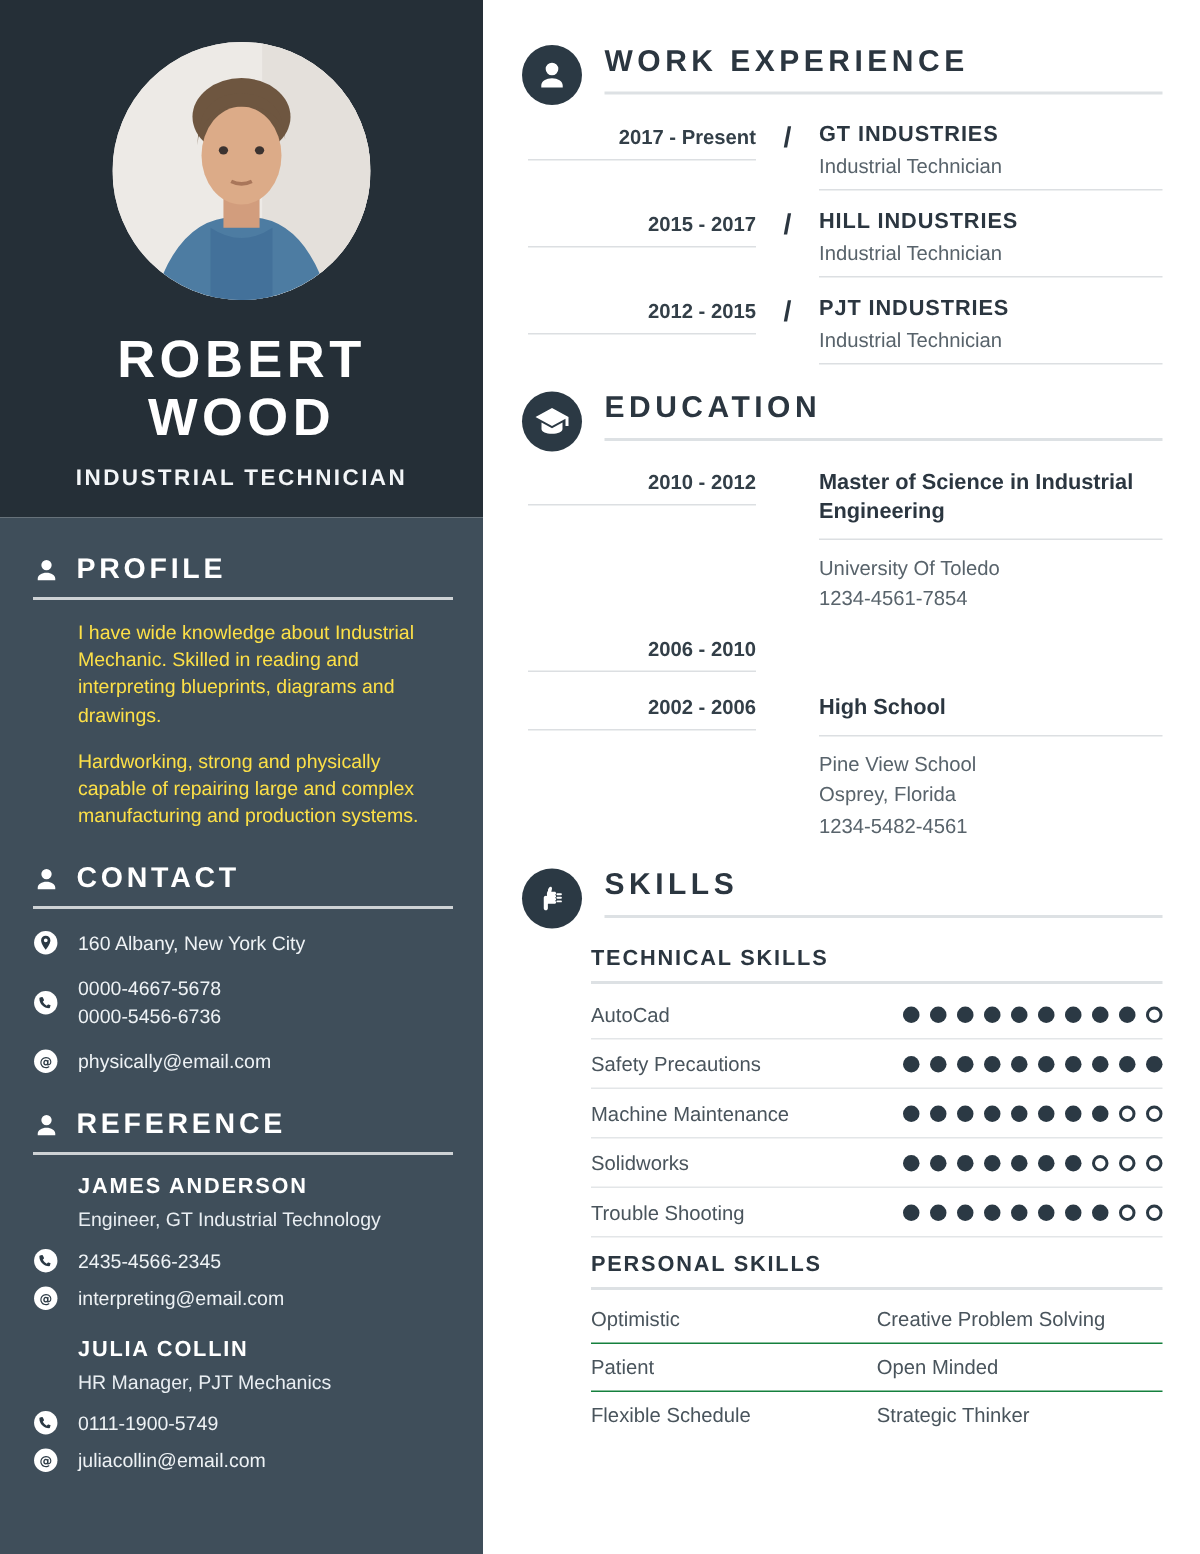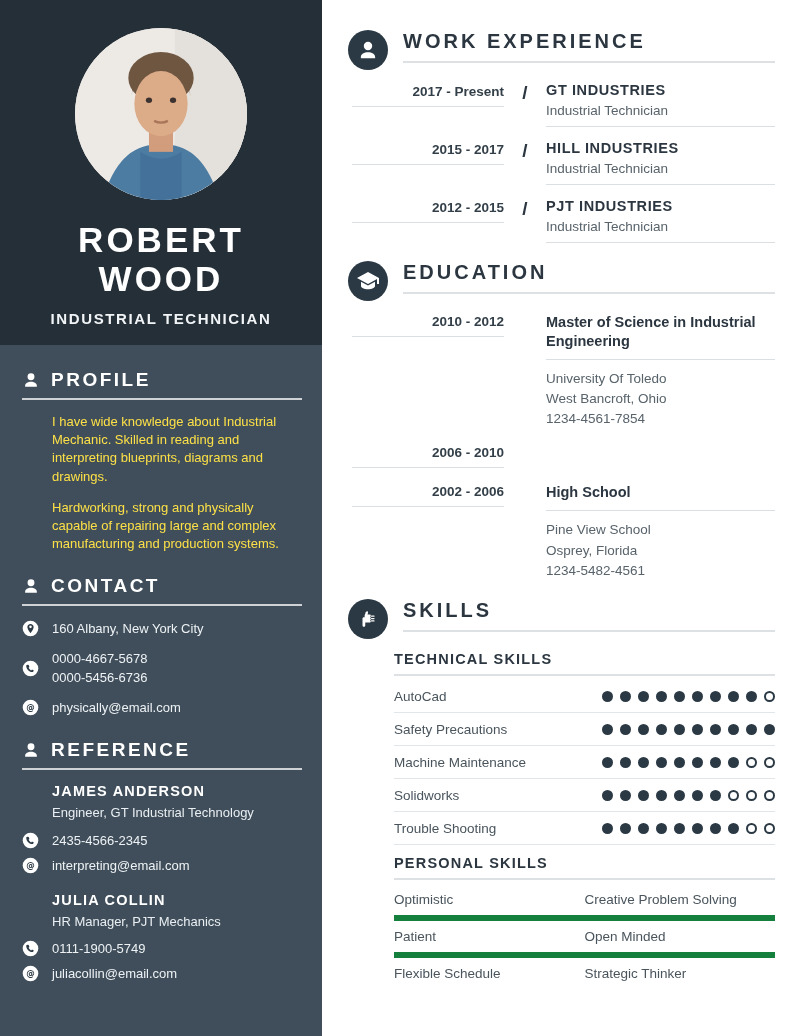--- a/index.html
+++ b/index.html
@@ -53,21 +53,21 @@
   .e-line { font-size:13.5px; color:#58636b; line-height:1.5; }
 
   .sub-head { font-size:14.5px; font-weight:bold; letter-spacing:1.2px; color:#2b3640; border-bottom:2px solid #dde1e4; padding-bottom:7px; margin:2px 0 4px 46px; }
   .skill-row { display:flex; justify-content:space-between; align-items:center; padding:9px 0 8px; border-bottom:1px solid #e3e6e8; margin-left:46px; }
   .skill-name { font-size:13.5px; color:#49545c; }
   .dots { display:flex; gap:7px; }
   .dot { width:11px; height:11px; border-radius:50%; }
   .dot.filled { background:#2b3944; }
   .dot.empty { border:2px solid #2b3944; background:#ffffff; }
 
-  .pers-row { display:grid; grid-template-columns:1fr 1fr; padding:8px 0 8px; border-bottom:6px solid #15803d; margin-left:46px; }
+  .pers-row { display:grid; grid-template-columns:1fr 1fr; padding:8px 0 8px; border-bottom:1px solid #15803d; margin-left:46px; }
   .pers-cell { font-size:13.5px; color:#49545c; }
 </style>
 </head>
 <body>
 
 <div class="page">
 
   <aside class="sidebar">
     <div class="sidebar-top">
       <div class="photo-wrap">
@@ -235,21 +235,20 @@
         </span>
         <span class="sec-title">EDUCATION</span>
       </div>
 
       <div class="edu-row">
         <span class="e-dates">2010 - 2012</span>
         <span></span>
         <span class="e-main">
           <div class="e-degree">Master of Science in Industrial Engineering</div>
           <div class="e-line">University Of Toledo</div>
-          <div class="e-line">West Bancroft, Ohio</div>
           <div class="e-line">1234-4561-7854</div>
         </span>
       </div>
       <div class="edu-row">
         <span class="e-dates">2006 - 2010</span>
         <span></span>
       </div>
       <div class="edu-row">
         <span class="e-dates">2002 - 2006</span>
         <span></span>

